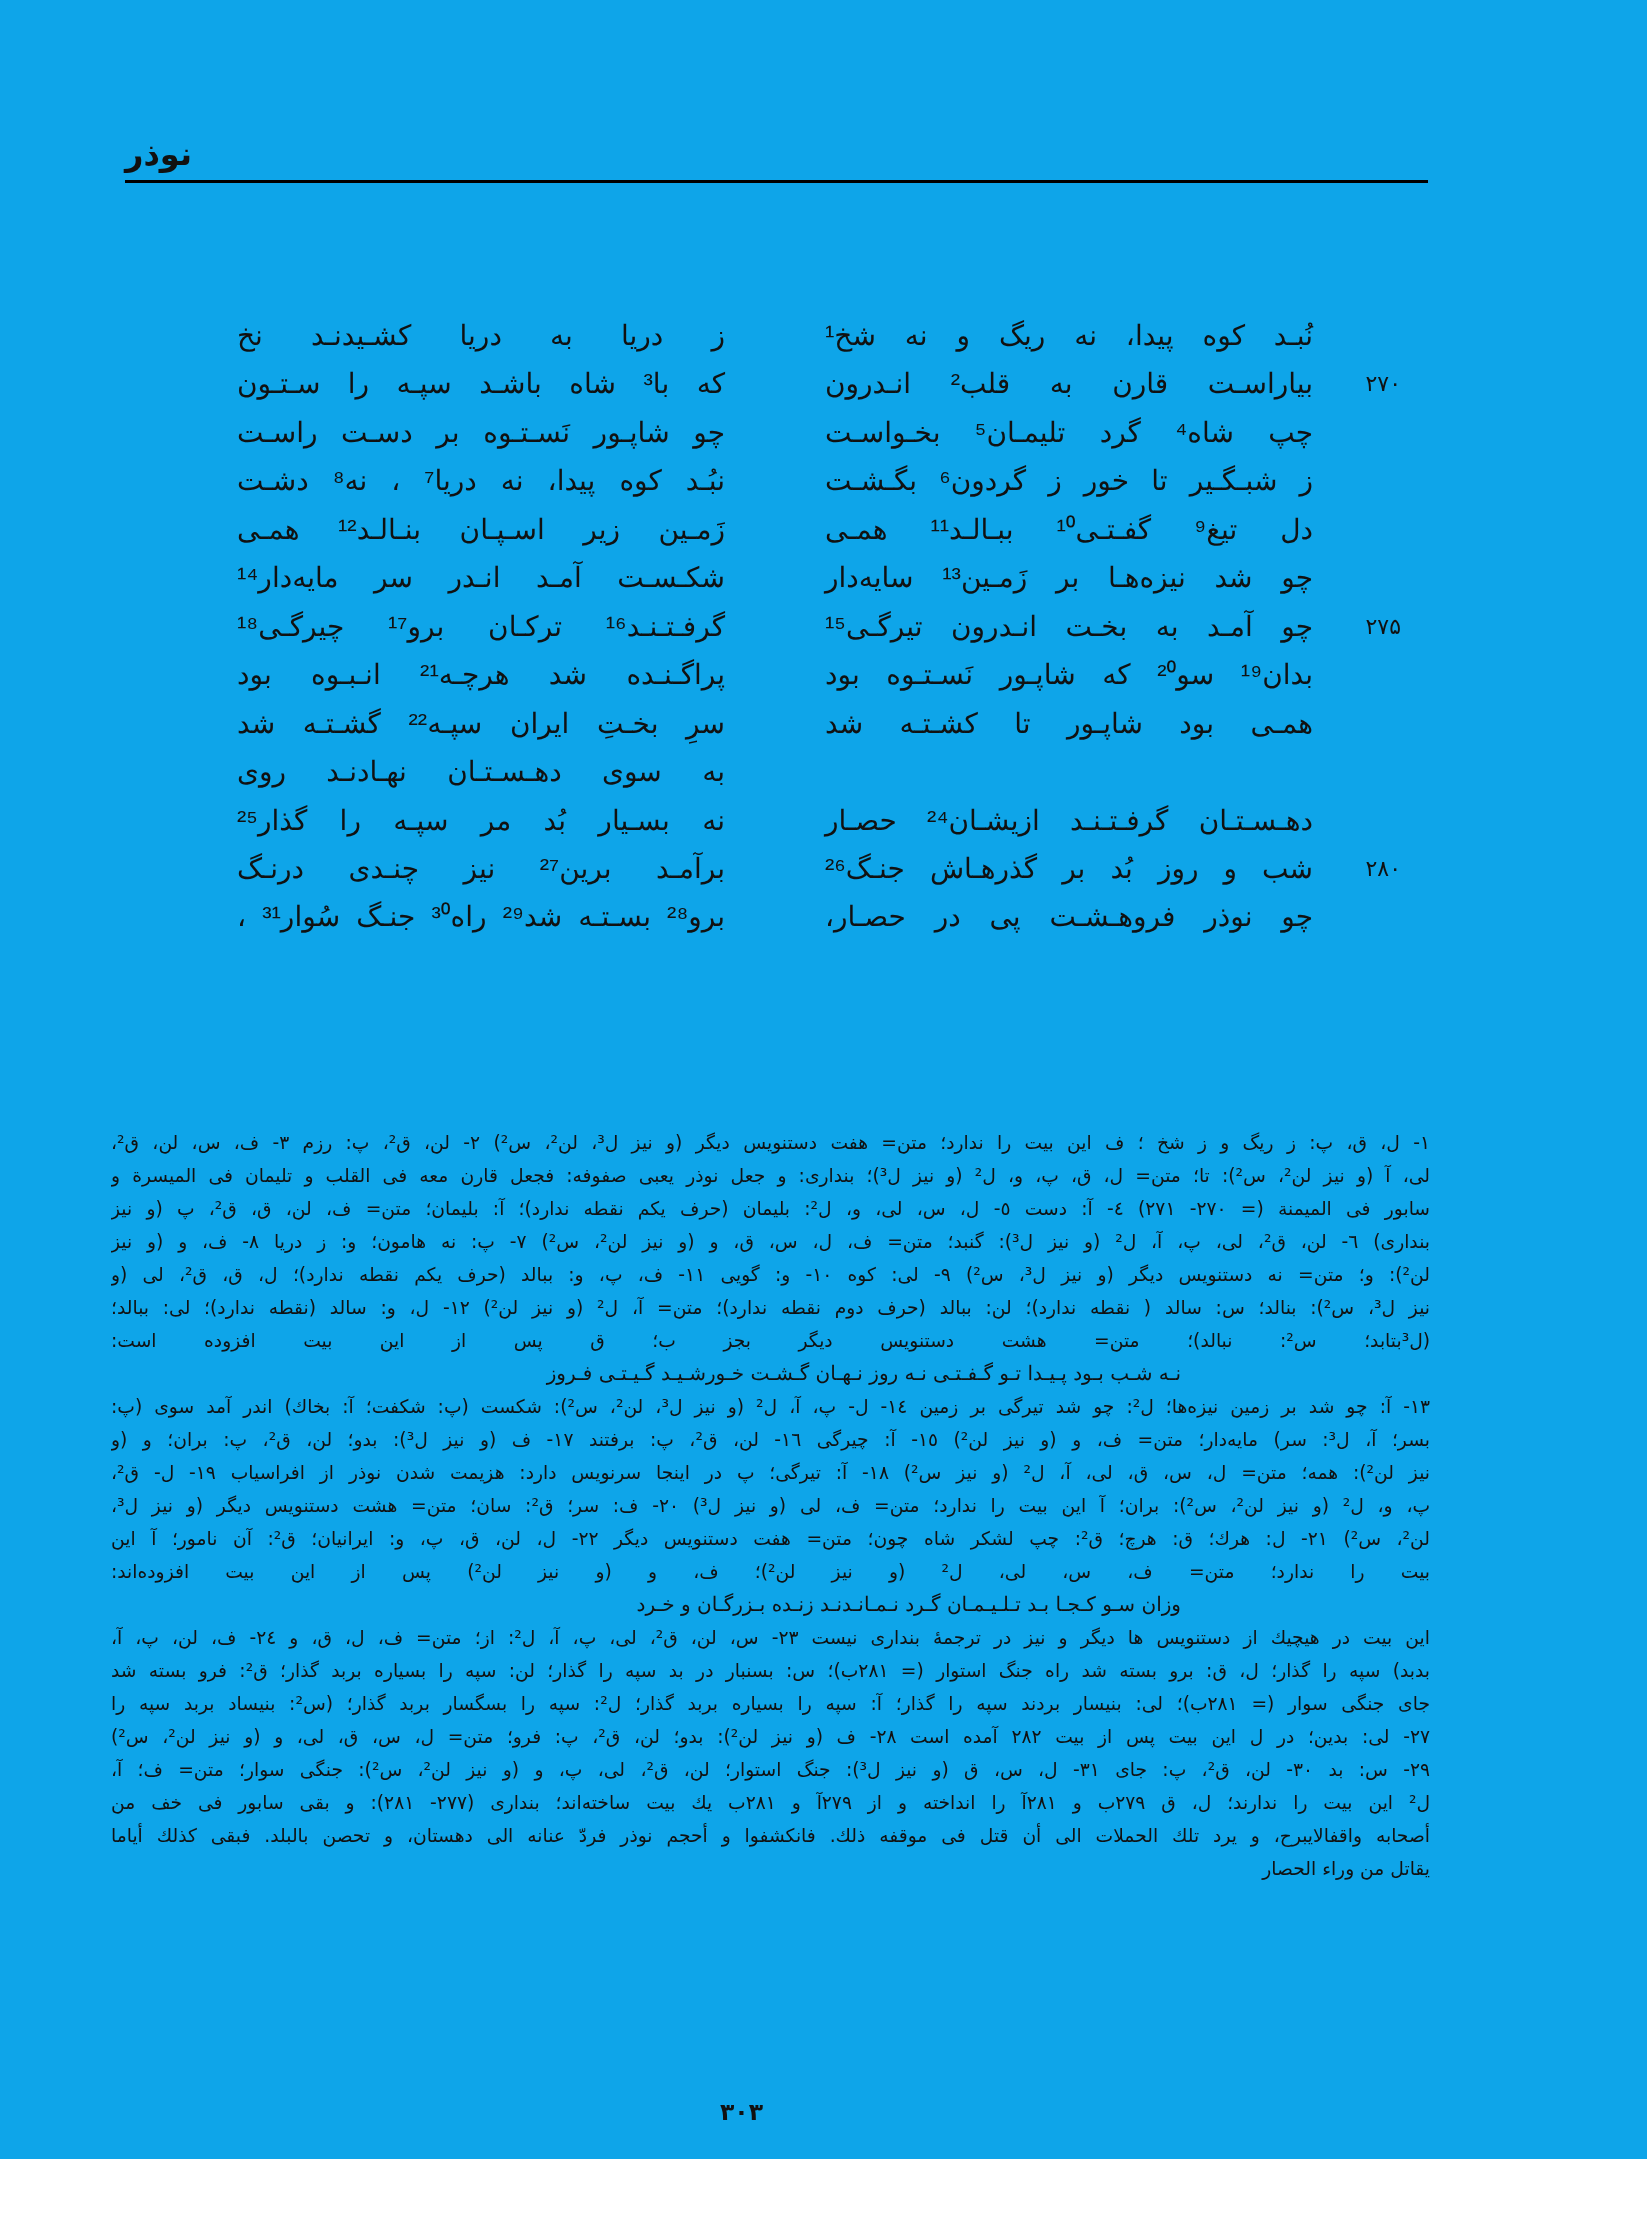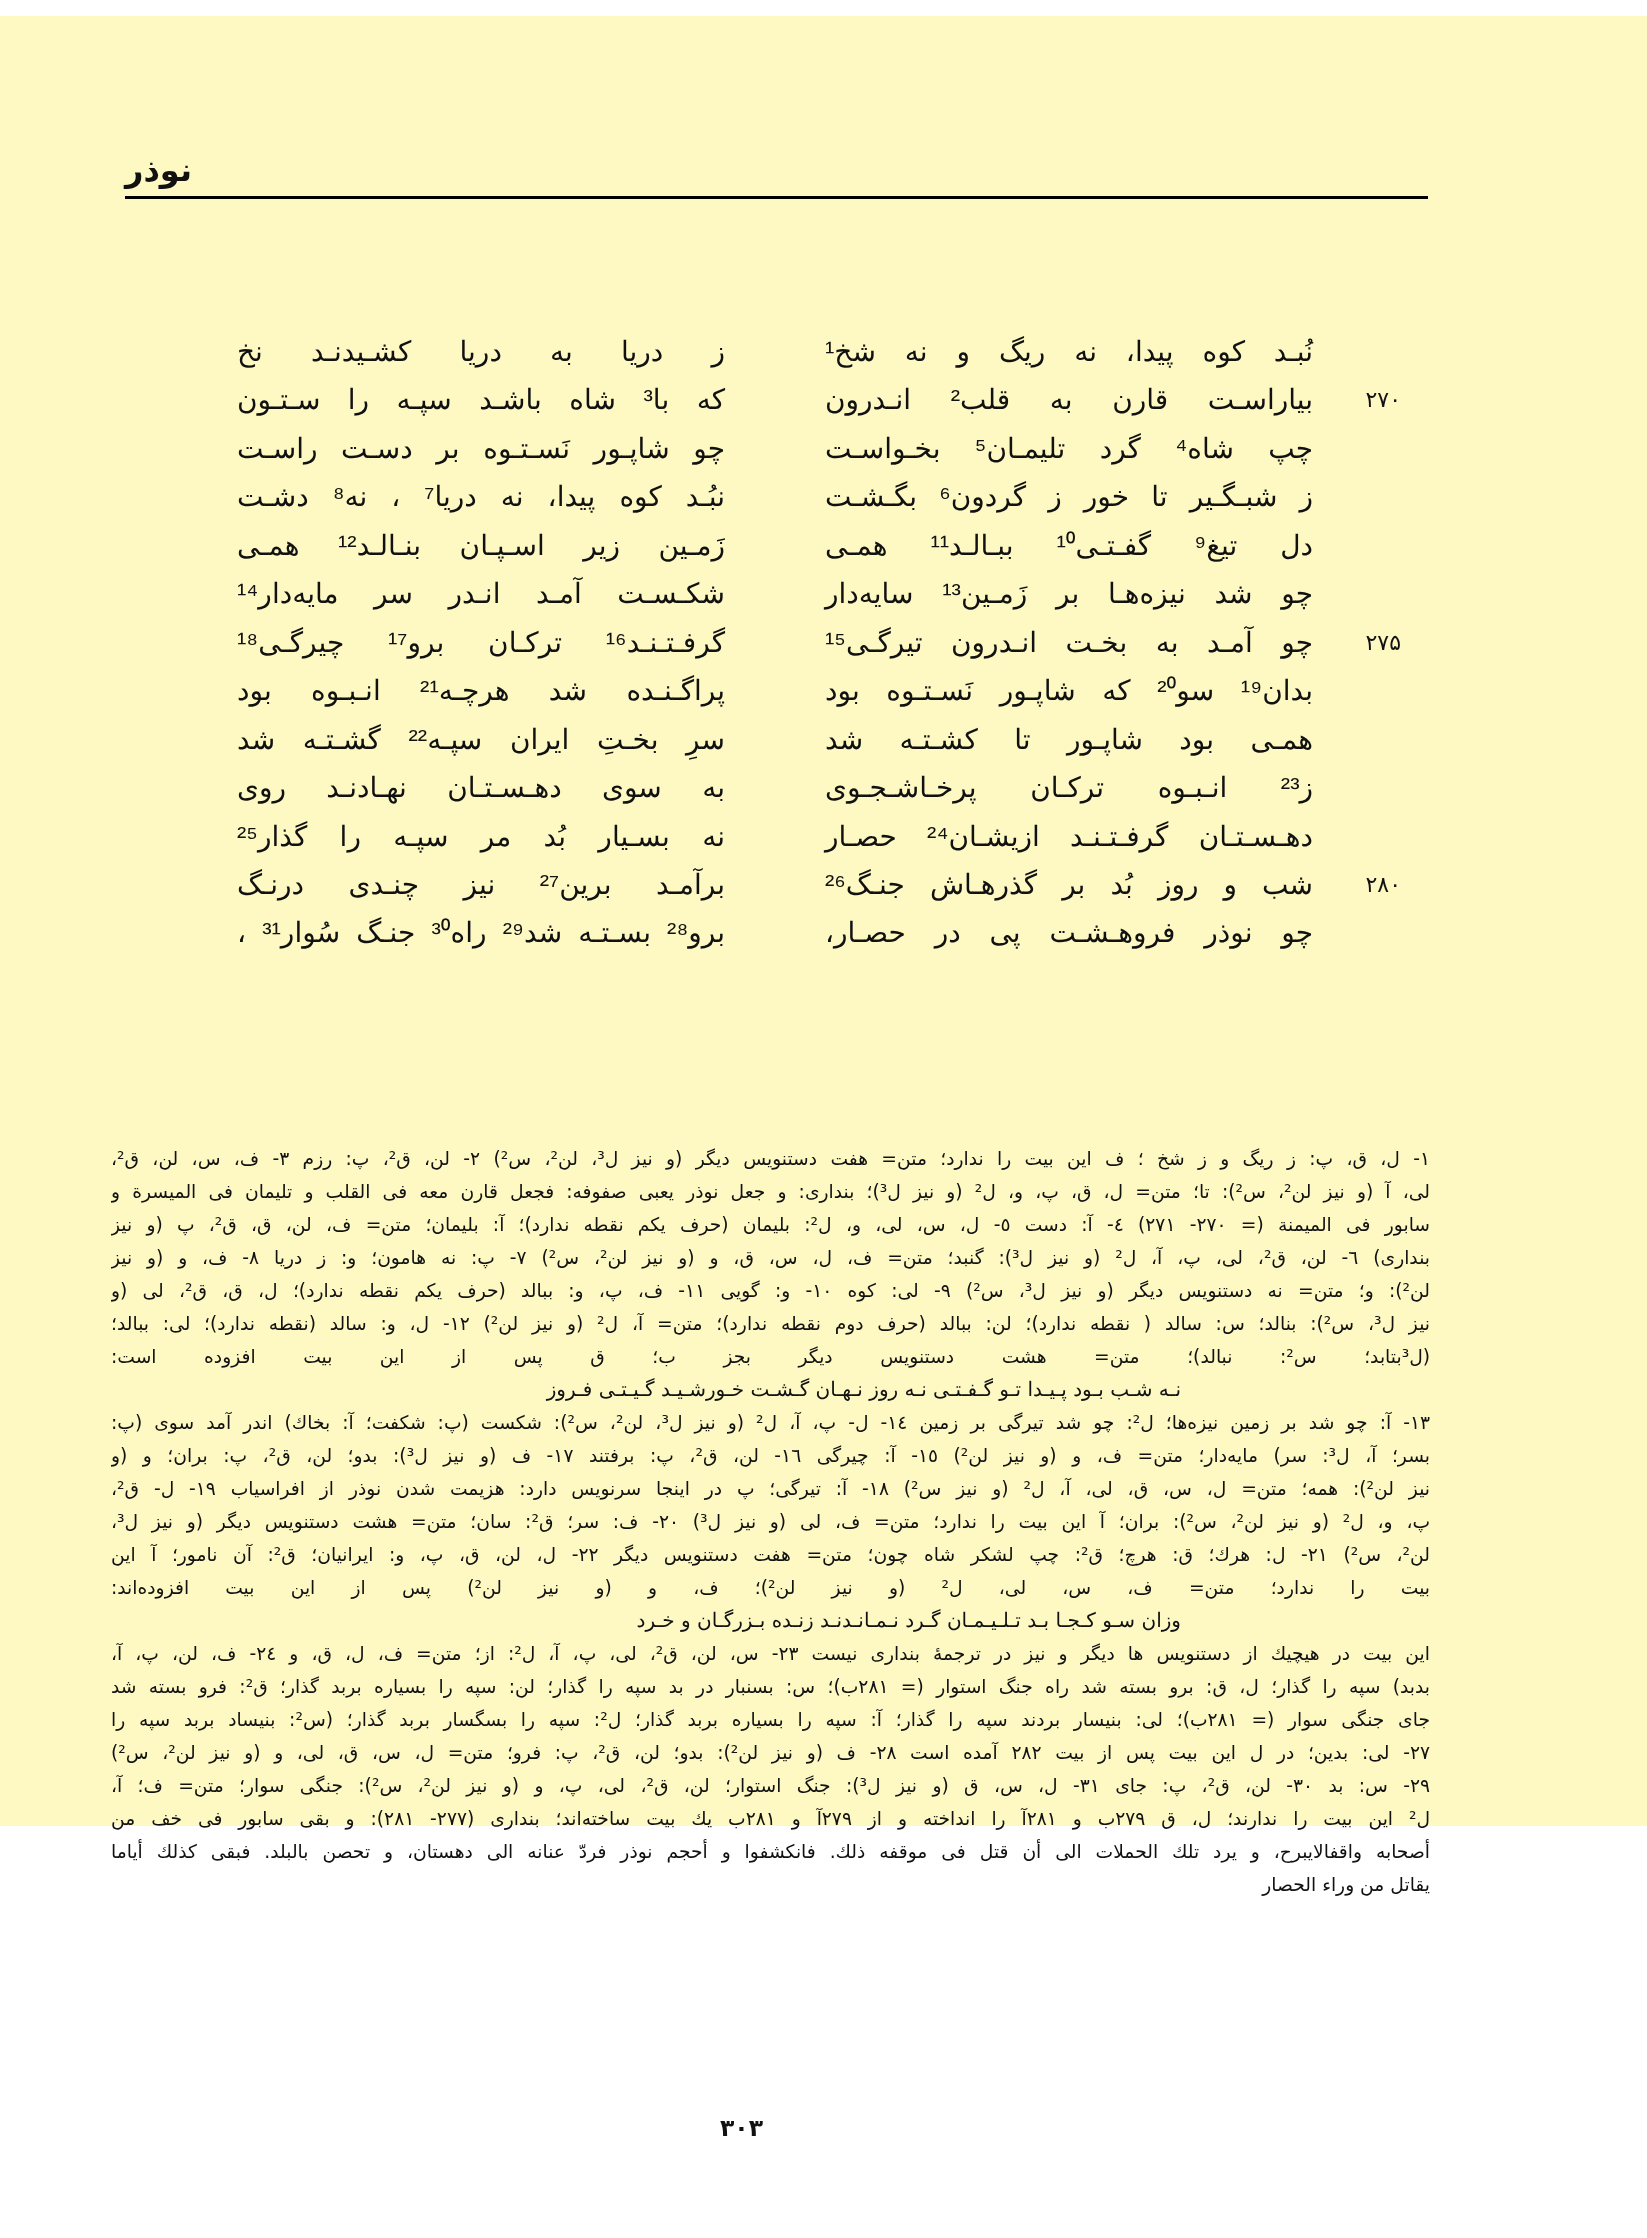--- a/index.html
+++ b/index.html
@@ -1,17 +1,17 @@
 <!DOCTYPE html>
 <html style="font-size:11px"><head>
 <meta charset="utf-8">
 <style>
   html, body { margin: 0; padding: 0; background: #ffffff; }
   body { width: 1648px; height: 2239px; position: relative; overflow: hidden; color: #111; }
-  .page { position: absolute; left: 0; top: 16px; width: 1648px; height: 1810px; background: #fef9c3; }
+  .page { position: absolute; left: 0; top: 0; width: 1648px; height: 2159px; background: #0ea5e9; }
   .running-head {
     position: absolute; left: 125px; top: 133px;
     font-family: "DejaVu Sans", sans-serif; font-weight: bold; font-size: 32px;
     direction: rtl; line-height: 42px;
   }
   .head-rule { position: absolute; left: 125px; top: 180px; width: 1303px; height: 2.8px; background: #000; }
   .poem { position: absolute; top: 312px; left: 0; width: 1648px; }
   .bayt { position: absolute; left: 0; width: 1648px; height: 48px; direction: rtl; }
   .hemistich {
     position: absolute; top: 0; height: 48px; line-height: 48px;
@@ -85,21 +85,20 @@
         <span class="hemistich right">بدان¹⁹ سو²⁰ که شاپـور نَسـتـوه بود</span>
         <span class="hemistich left">پراگـنـده شد هرچـه²¹ انـبـوه بود</span>
       </div>
       <div class="bayt" style="top: 388px;">
         <span class="verse-num"></span>
         <span class="hemistich right">همـی بود شاپـور تا کشـتـه شد</span>
         <span class="hemistich left">سرِ بخـتِ ایران سپـه²² گشـتـه شد</span>
       </div>
       <div class="bayt" style="top: 436px;">
         <span class="verse-num"></span>
-        <span class="hemistich right">ز²³ انـبـوه ترکـان پرخـاشـجـوی</span>
         <span class="hemistich left">به سوی دهـسـتـان نهـادنـد روی</span>
       </div>
       <div class="bayt" style="top: 485px;">
         <span class="verse-num"></span>
         <span class="hemistich right">دهـسـتـان گرفـتـنـد ازیشـان²⁴ حصـار</span>
         <span class="hemistich left">نه بسـیار بُد مر سپـه را گذار²⁵</span>
       </div>
       <div class="bayt" style="top: 533px;">
         <span class="verse-num">۲۸۰</span>
         <span class="hemistich right">شب و روز بُد بر گذرهـاش جنـگ²⁶</span>

